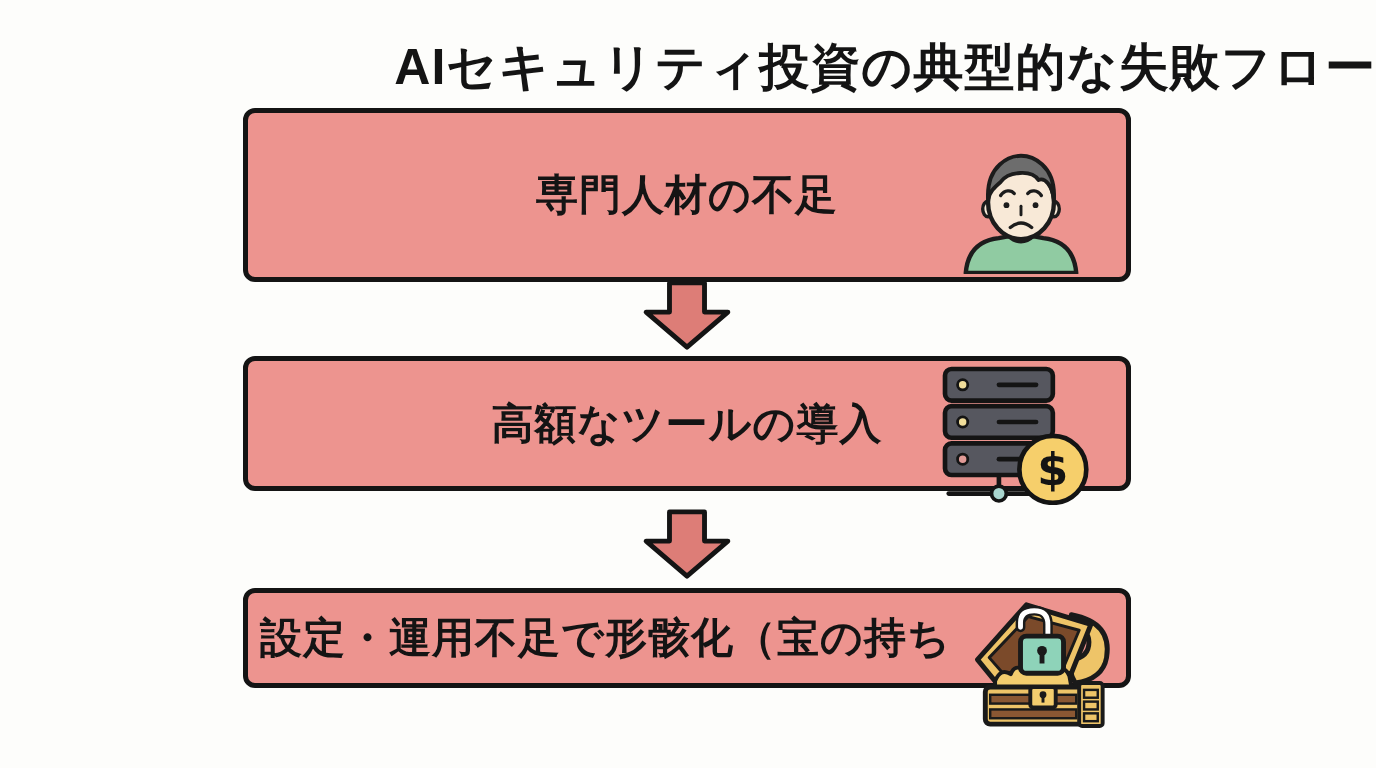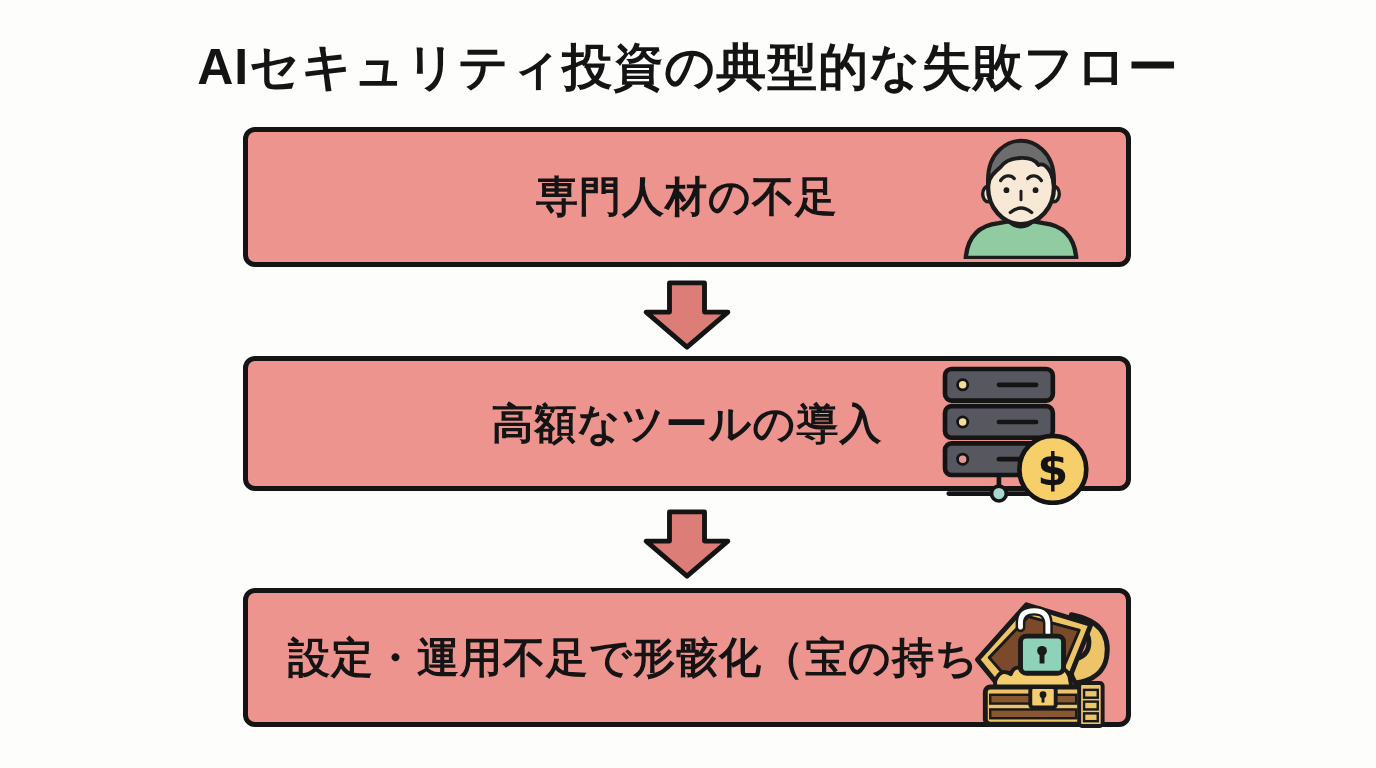--- a/index.html
+++ b/index.html
@@ -5,35 +5,35 @@
   html,body{margin:0;padding:0;}
   body{
     width:1376px;height:768px;
     background:var(--background,#fdfdfb);
     font-family:"Liberation Sans","DejaVu Sans",sans-serif;
     position:relative;overflow:hidden;
     color:var(--text,#141414);
   }
   .title{
     position:absolute;left:0;top:34px;width:100%;
-    text-align:center;
+    text-align:right;
     font-size:50px;font-weight:800;letter-spacing:1px;
     color:var(--text,#141414);
   }
   .step-box{
     position:absolute;left:243px;width:888px;
     background:var(--box-fill,#ed948f);
     border:5px solid var(--box-border,#141414);
     border-radius:12px;
     box-sizing:border-box;
     display:flex;align-items:center;justify-content:center;
   }
-  .box-1{top:127px;height:140px;}
+  .box-1{top:108px;height:174px;}
   .box-2{top:356px;height:135px;}
-  .box-3{top:588px;height:139px;justify-content:flex-start;padding-left:40px;}
+  .box-3{top:588px;height:100px;justify-content:flex-start;padding-left:12px;}
   .step-label{
     font-size:42px;font-weight:800;letter-spacing:1px;
     white-space:nowrap;color:var(--text,#141414);
   }
   .step-icon{position:absolute;}
   .icon-person{right:42px;bottom:3px;width:126px;height:126px;}
   .icon-server{right:36px;top:4px;width:158px;height:140px;}
   .icon-chest{right:8px;top:4px;width:150px;height:132px;}
   .arrow{position:absolute;left:639px;width:96px;height:72px;}
   .arrow-1{top:279px;}

